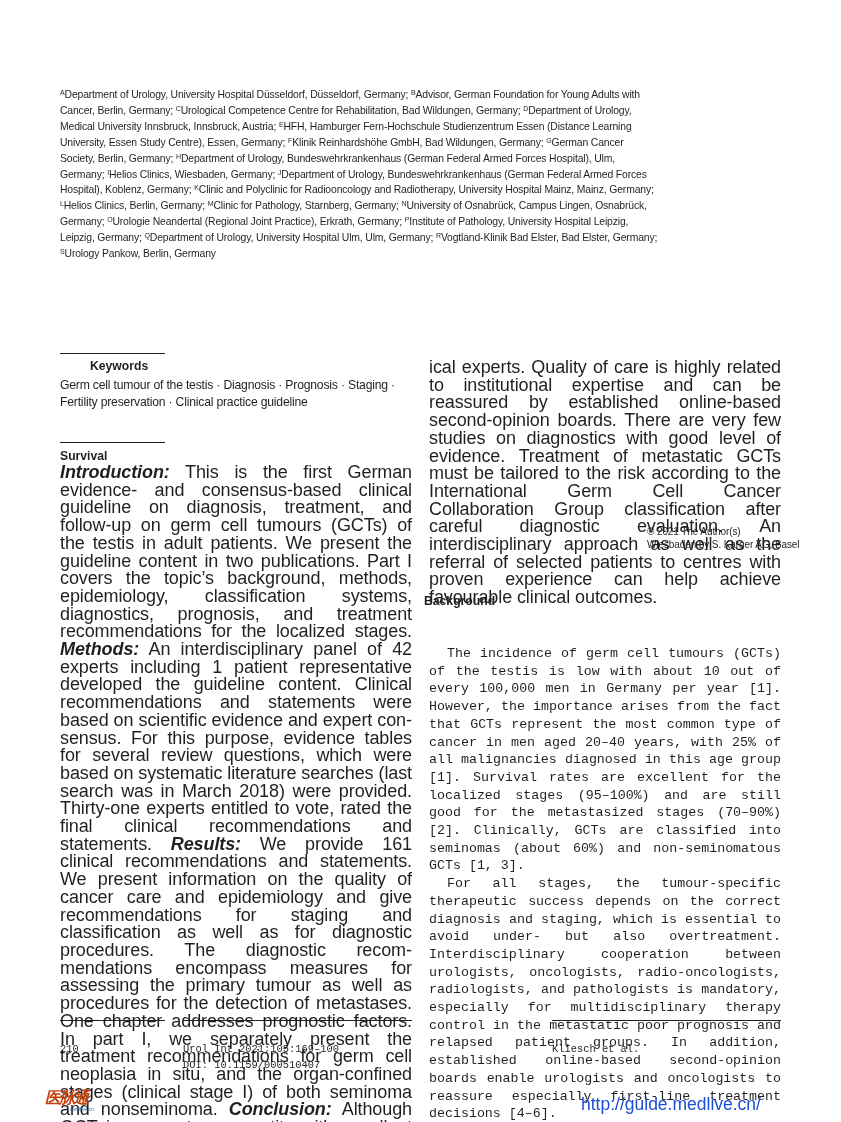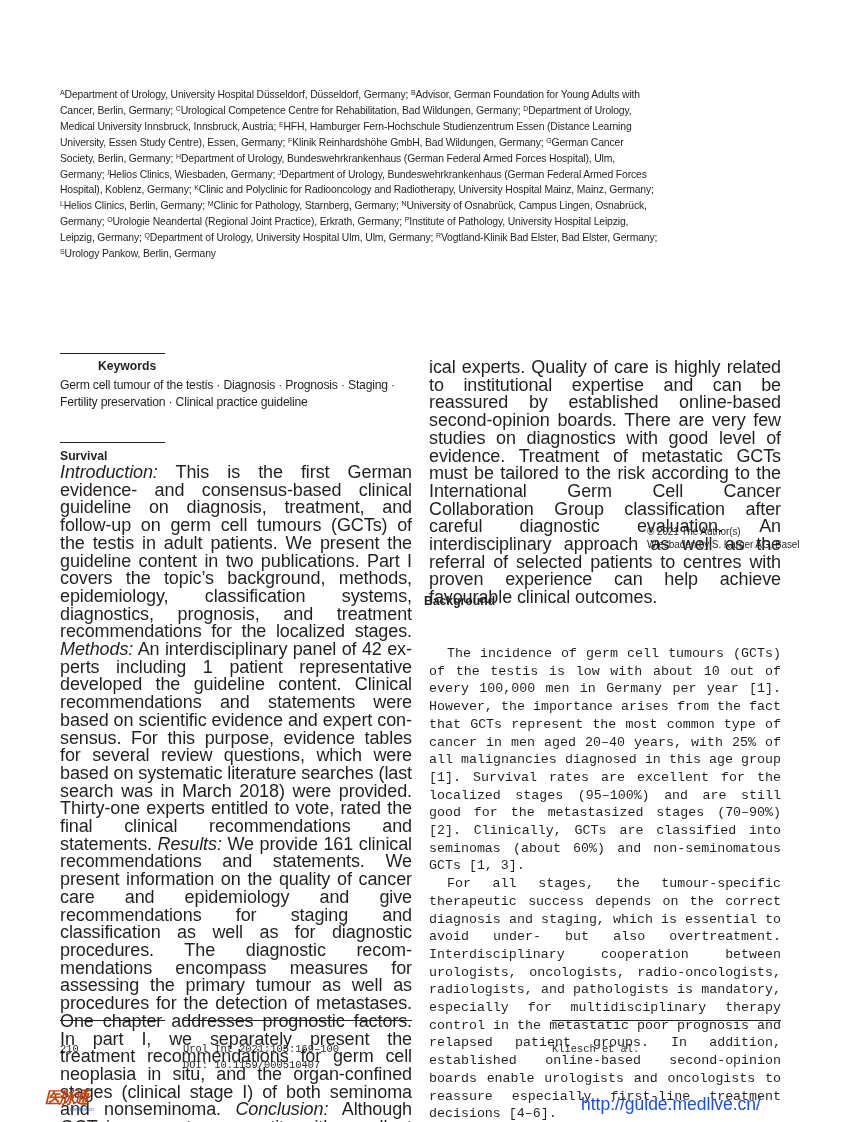--- a/index.html
+++ b/index.html
@@ -21,21 +21,21 @@
     position: absolute; left: 60px; top: 377px; width: 350px;
     font-size: 12.2px; line-height: 17.4px; letter-spacing: -0.2px;
   }
 
   .col-text {
     position: absolute; font-size: 18px; line-height: 17.7px;
     text-align: justify; letter-spacing: -0.1px; hyphens: manual;
   }
   #abstract-text { left: 60px; top: 464px; width: 352px; }
   #abstract-cont { left: 429px; top: 359px; width: 352px; }
-  .col-text b { font-weight: normal; font-style: italic; }
+  .col-text b { font-weight: bold; font-style: italic; }
 
   #copyright {
     position: absolute; left: 647px; top: 526px; font-size: 10px; line-height: 12.5px;
     letter-spacing: -0.1px;
   }
 
   #background-text {
     position: absolute; left: 429px; top: 629px; width: 352px;
     font-size: 13.3px; line-height: 17.7px; text-align: justify;
   }
@@ -52,21 +52,21 @@
   #site-url {
     position: absolute; left: 581px; top: 1094px; font-size: 17.5px; color: #1d4ed8;
   }
 </style>
 </head>
 <body>
 
 <div id="affiliations" class="sans"><sup>A</sup><span>Department of Urology, University Hospital Düsseldorf, Düsseldorf, Germany; </span><sup>B</sup><span>Advisor, German Foundation for Young Adults with Cancer, Berlin, Germany; </span><sup>C</sup><span>Urological Competence Centre for Rehabilitation, Bad Wildungen, Germany; </span><sup>D</sup><span>Department of Urology, Medical University Innsbruck, Innsbruck, Austria; </span><sup>E</sup><span>HFH, Hamburger Fern-Hochschule Studienzentrum Essen (Distance Learning University, Essen Study Centre), Essen, Germany; </span><sup>F</sup><span>Klinik Reinhardshöhe GmbH, Bad Wildungen, Germany; </span><sup>G</sup><span>German Cancer Society, Berlin, Germany; </span><sup>H</sup><span>Department of Urology, Bundeswehrkrankenhaus (German Federal Armed Forces Hospital), Ulm, Germany; </span><sup>I</sup><span>Helios Clinics, Wiesbaden, Germany; </span><sup>J</sup><span>Department of Urology, Bundeswehrkrankenhaus (German Federal Armed Forces Hospital), Koblenz, Germany; </span><sup>K</sup><span>Clinic and Polyclinic for Radiooncology and Radiotherapy, University Hospital Mainz, Mainz, Germany; </span><sup>L</sup><span>Helios Clinics, Berlin, Germany; </span><sup>M</sup><span>Clinic for Pathology, Starnberg, Germany; </span><sup>N</sup><span>University of Osnabrück, Campus Lingen, Osnabrück, Germany; </span><sup>O</sup><span>Urologie Neandertal (Regional Joint Practice), Erkrath, Germany; </span><sup>P</sup><span>Institute of Pathology, University Hospital Leipzig, Leipzig, Germany; </span><sup>Q</sup><span>Department of Urology, University Hospital Ulm, Ulm, Germany; </span><sup>R</sup><span>Vogtland-Klinik Bad Elster, Bad Elster, Germany; </span><sup>S</sup><span>Urology Pankow, Berlin, Germany</span></div>
 
 <div class="rule" style="left:60px; top:353px; width:105px;"></div>
-<div class="sec-head sans" style="left:68px; top:359px;padding-left:30px;">Keywords</div>
+<div class="sec-head sans" style="left:60px; top:359px;padding-left:30px;">Keywords</div>
 <div id="keywords-text" class="sans">Germ cell tumour of the testis · Diagnosis · Prognosis · Staging · Fertility preservation · Clinical practice guideline</div>
 
 <div class="rule" style="left:60px; top:442px; width:105px;"></div>
 <div class="sec-head sans" style="left:60px; top:449px;">Survival</div>
 
 <div id="abstract-text" class="col-text sans"><b>Introduction:</b><span> This is the first German evidence- and con­sensus-based clinical guideline on diagnosis, treatment, and follow-up on germ cell tumours (GCTs) of the testis in adult patients. We present the guideline content in two publications. Part I covers the topic’s background, meth­ods, epidemiology, classification systems, diagnostics, prognosis, and treatment recommendations for the local­ized stages. </span><b>Methods:</b><span> An interdisciplinary panel of 42 ex­perts including 1 patient representative developed the guideline content. Clinical recommendations and state­ments were based on scientific evidence and expert con­sensus. For this purpose, evidence tables for several review questions, which were based on systematic literature searches (last search was in March 2018) were provided. Thirty-one experts entitled to vote, rated the final clinical recommendations and statements. </span><b>Results:</b><span> We provide 161 clinical recommendations and statements. We present information on the quality of cancer care and epidemiology and give recommendations for staging and classification as well as for diagnostic procedures. The diagnostic recom­mendations encompass measures for assessing the prima­ry tumour as well as procedures for the detection of metas­tases. One chapter addresses prognostic factors. In part I, we separately present the treatment recommendations for germ cell neoplasia in situ, and the organ-confined stages (clinical stage I) of both seminoma and nonseminoma. </span><b>Con­clusion:</b><span> Although GCT is a rare tumour entity with excellent survival rates for the localized stages, its management re­quires an interdisciplinary approach, including several clin­</span></div>
 
 <div id="abstract-cont" class="col-text sans">ical experts. Quality of care is highly related to institutional expertise and can be reassured by established online-based second-opinion boards. There are very few studies on diag­nostics with good level of evidence. Treatment of metastat­ic GCTs must be tailored to the risk according to the Inter­national Germ Cell Cancer Collaboration Group classifica­tion after careful diagnostic evaluation. An interdisciplinary approach as well as the referral of selected patients to cen­tres with proven experience can help achieve favourable clinical outcomes.</div>
 
 <div id="copyright" class="sans">

